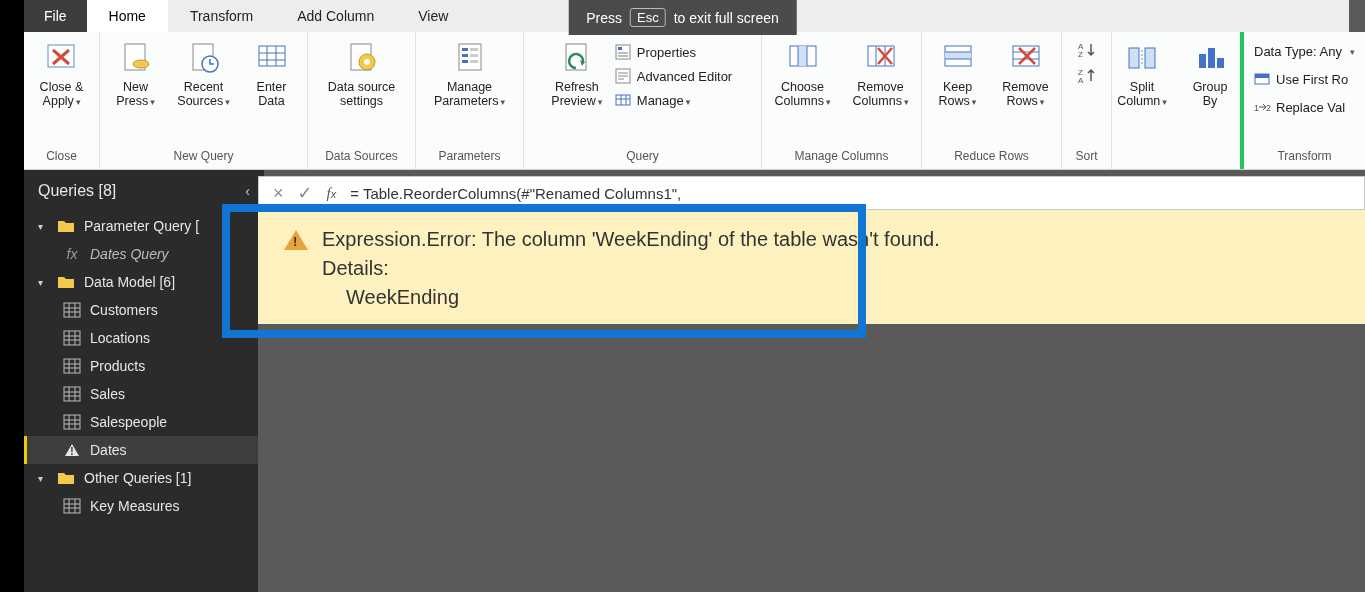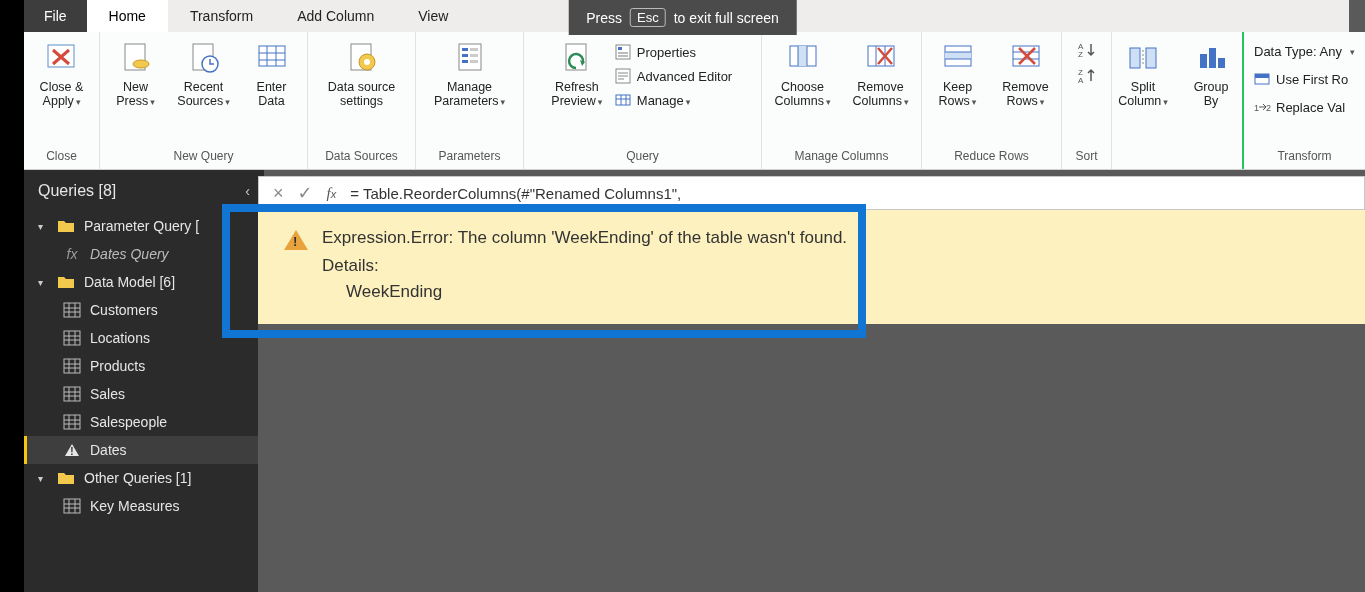--- a/index.html
+++ b/index.html
@@ -95,21 +95,21 @@
     font-family: Consolas, monospace; font-size:15px; color:#333;
   }
   .fx-btn { color:#888; cursor:pointer; font-size:18px; }
   .fx-lbl { font-style:italic; color:#555; font-family:"Segoe UI"; font-size:15px;}
   .fx-text { color:#333; }
 
   
   .error-area {
     position:absolute; left:258px; right:0; top:210px; height:114px;
     background:#fdf2bf; padding: 18px 18px 18px 26px;
-    font-size:17px; color:#333;
+    font-size:20px; color:#333;
   }
   .error-line1 { display:flex; align-items:flex-start; gap:14px; }
   .warn-tri {
     width:0;height:0;border-left:12px solid transparent;border-right:12px solid transparent;
     border-bottom:20px solid #e8a33d; position:relative; margin-top:2px;
   }
   .warn-tri::after{content:"!"; position:absolute; left:-3px; top:4px; color:#333; font-weight:700; font-size:13px;}
   .error-details { margin-left:38px; margin-top:6px;}
   .error-value { margin-left:62px; margin-top:6px;}
 
@@ -377,21 +377,21 @@
                 <text x="0" y="16" font-size="8" fill="#555">A</text>
                 <path d="M13 14 L13 3 M10 6 L13 3 L16 6" stroke="#555" fill="none" stroke-width="1.5"></path>
               </svg>
           </span>
         </div>
       </div>
     </div>
     <div class="group-label">Sort</div>
   </div>
 
-  <div class="group" style="width:132px; border-right:2px solid #22c55e;">
+  <div class="group" style="width:132px; border-right:4px solid #22c55e;">
     <div class="group-buttons">
       <div class="big-btn">
         <span class="ico">
           <svg width="34" height="34">
               <rect x="4" y="8" width="10" height="20" fill="#cfe0f5" stroke="#4472c4"></rect>
               <rect x="20" y="8" width="10" height="20" fill="#cfe0f5" stroke="#4472c4"></rect>
               <path d="M17 10 L17 26" stroke="#888" stroke-dasharray="2 2"></path>
             </svg>
         </span>
         <span class="drop" style="white-space:pre-line">Split

